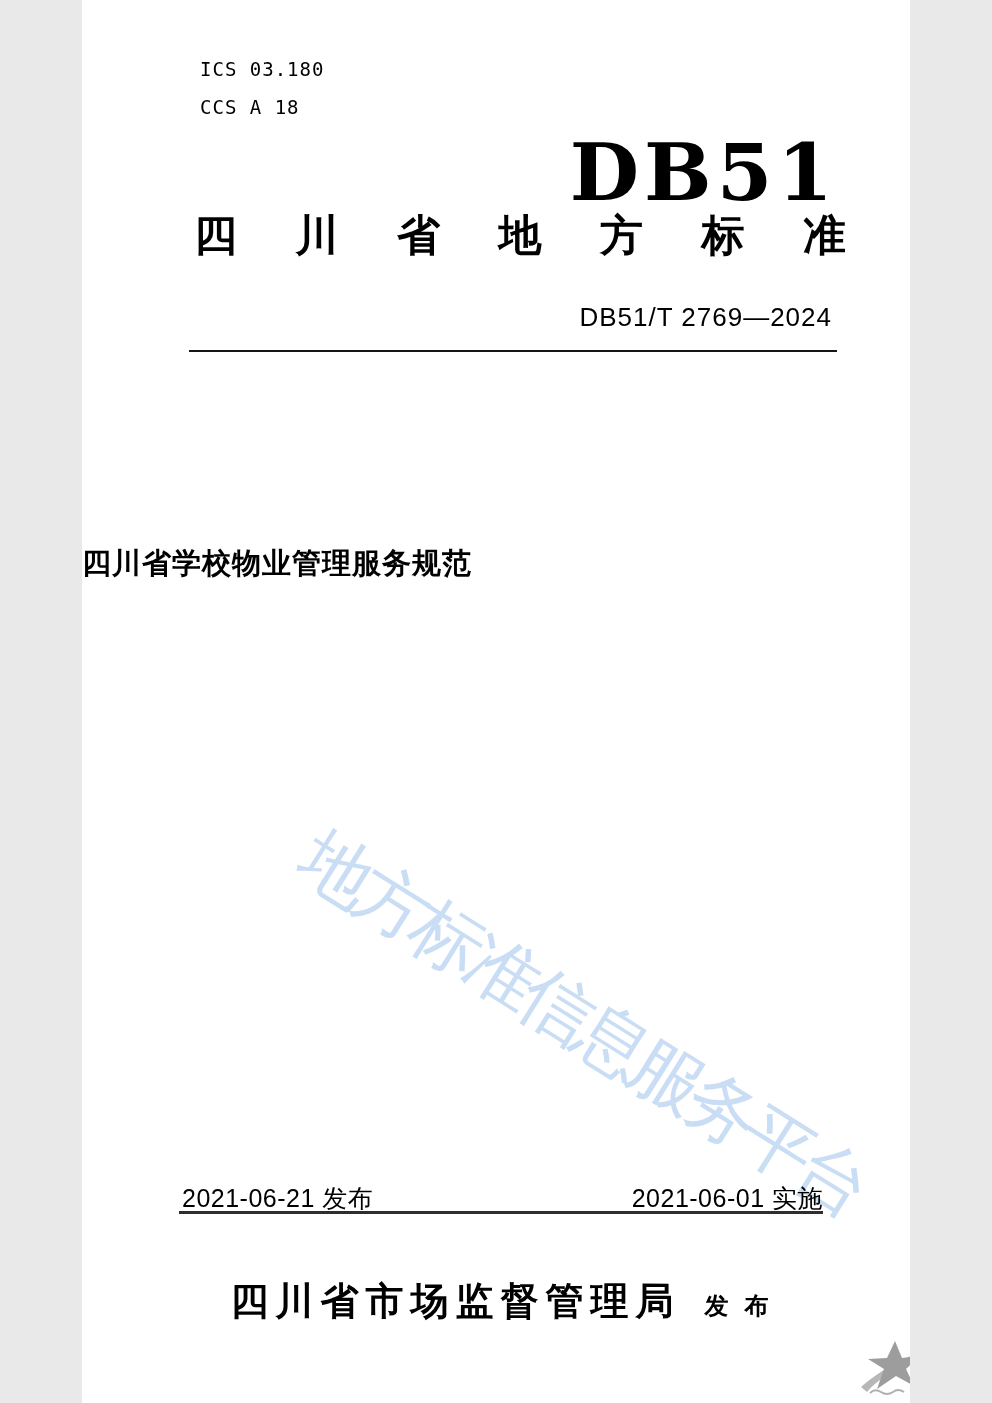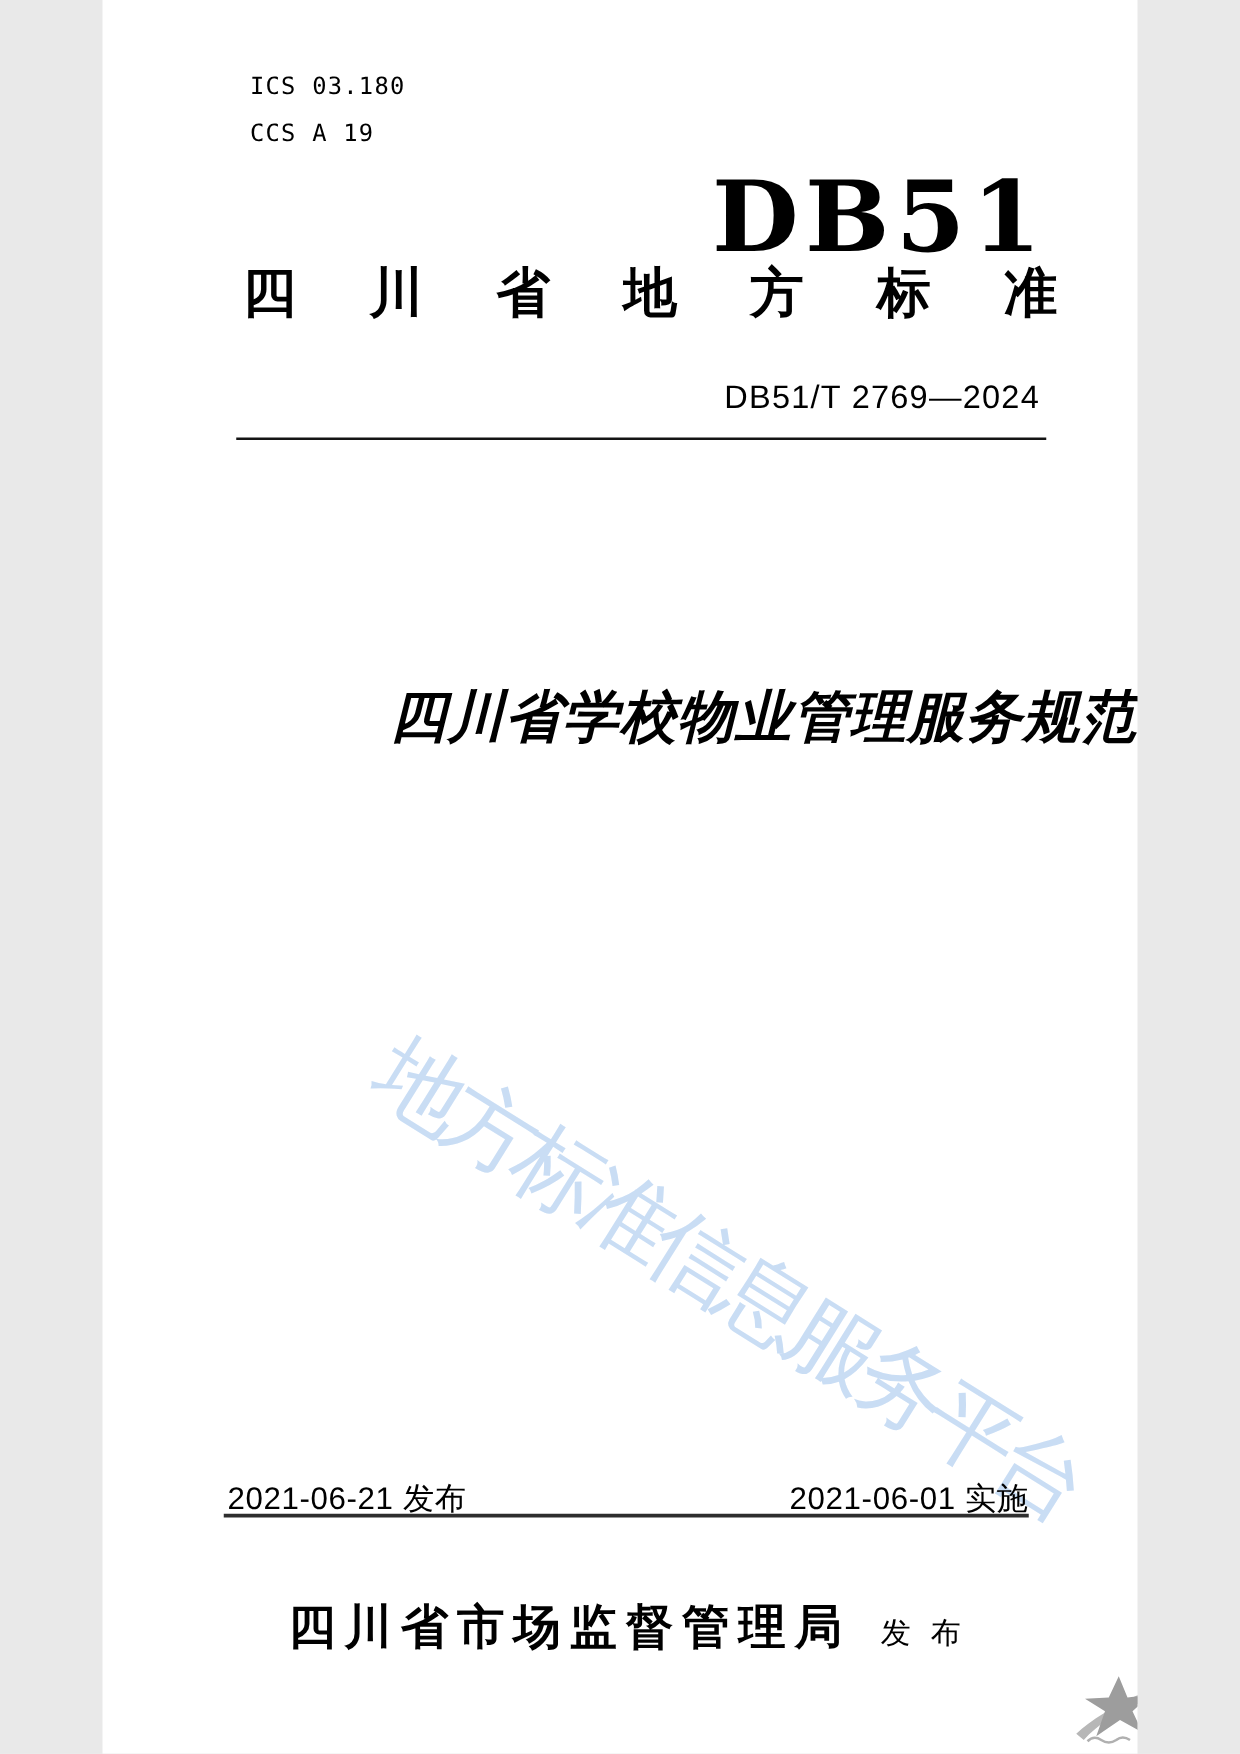--- a/index.html
+++ b/index.html
@@ -45,22 +45,22 @@
   }
 
   .header-rule {
     position:absolute; left:107px; right:73px; top:350px;
     height:2px; background:#141414;
   }
 
   
   .doc-title {
     position:absolute; left:0; right:0; top:544px;
-    text-align:right;
-    font-size:45px; font-weight:700; letter-spacing:1px;font-style:italic;
+    text-align:left;
+    font-size:29px; font-weight:700; letter-spacing:1px;
   }
 
   
   .watermark {
     position:absolute; left:250px; top:810px;
     font-size:72px; font-weight:400;
     letter-spacing:-7px; white-space:nowrap;
     color:#bcd5f2; opacity:0.8;
     transform:rotate(32deg); transform-origin:0 0;
     pointer-events:none;
@@ -81,21 +81,21 @@
   
   .publisher-row {
     position:absolute; left:0; right:17px; top:1276px;
     display:flex; justify-content:center; align-items:baseline;padding-left:40px;
   }
   .publisher-name {
     font-size:38px; font-weight:700; letter-spacing:7px;
   }
   .publish-label {
     margin-left:24px;
-    font-size:24px; font-weight:400; letter-spacing:16px;
+    font-size:24px; font-weight:700; letter-spacing:16px;
   }
 
   
   .logo {
     position:absolute; left:778px; top:1340px;
     width:212px; display:flex; align-items:flex-start;
   }
   .logo-star { flex:0 0 auto; width:72px; height:58px; }
   .logo-text-col { margin-left:2px; padding-top:6px; }
   .logo-name {
@@ -109,21 +109,21 @@
     white-space:nowrap;
   }
 </style>
 </head>
 <body>
 
 <div class="page">
 
   <div class="ics-block">
     <div>ICS 03.180</div>
-    <div>CCS A 19</div>
+    <div>CCS A 18</div>
   </div>
 
   <div class="db-code">DB51</div>
 
   <div class="province-row">
     <span>四</span>
     <span>川</span>
     <span>省</span>
     <span>地</span>
     <span>方</span>

